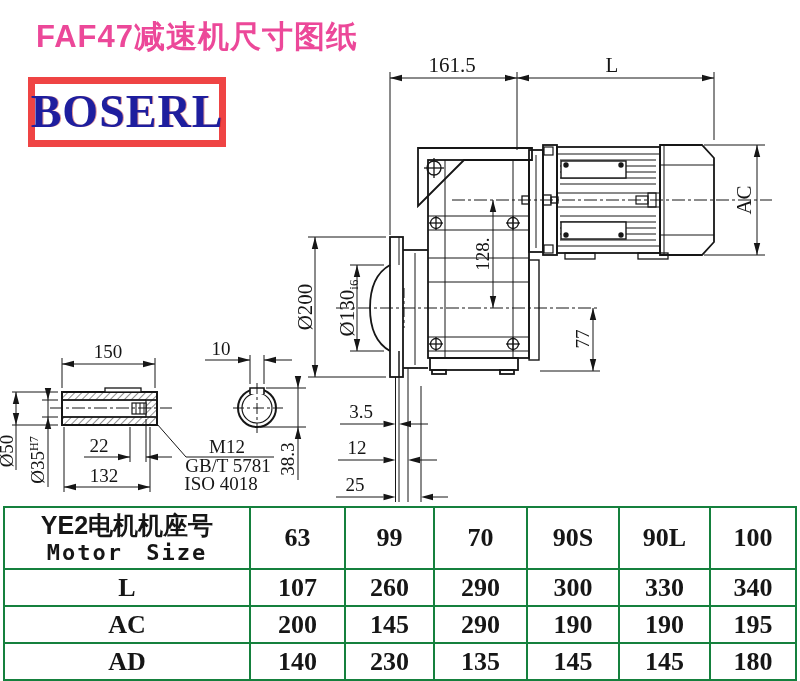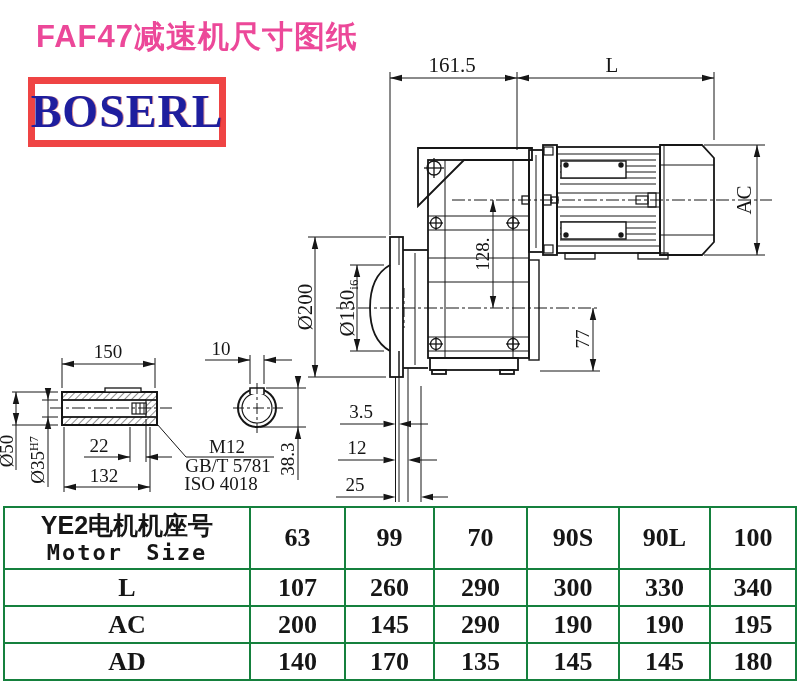--- a/index.html
+++ b/index.html
@@ -365,20 +365,20 @@
     <td class="num">200</td>
     <td class="num">145</td>
     <td class="num">290</td>
     <td class="num">190</td>
     <td class="num">190</td>
     <td class="num">195</td>
   </tr>
   <tr style="height:37px">
     <td class="num">AD</td>
     <td class="num">140</td>
-    <td class="num">170</td>
+    <td class="num">230</td>
     <td class="num">135</td>
     <td class="num">145</td>
     <td class="num">145</td>
     <td class="num">180</td>
   </tr>
 </tbody>
   </table>
 
 </body></html>

